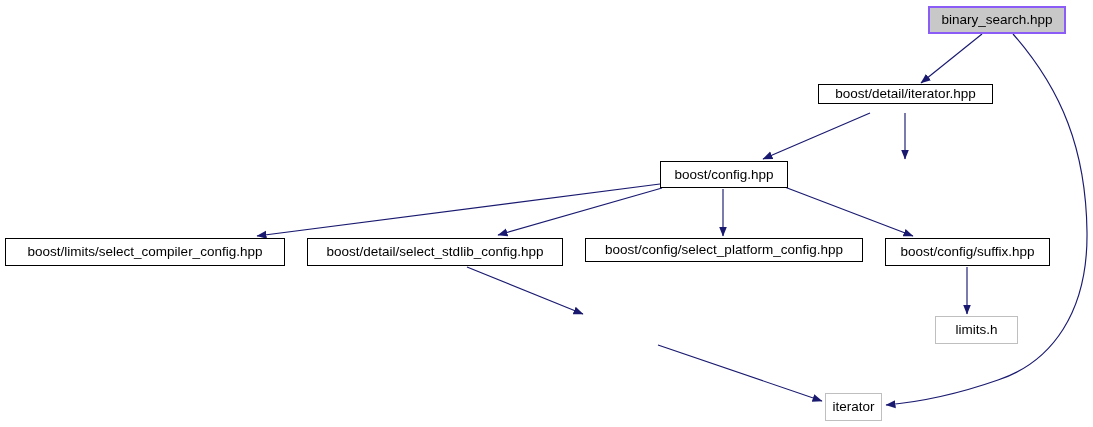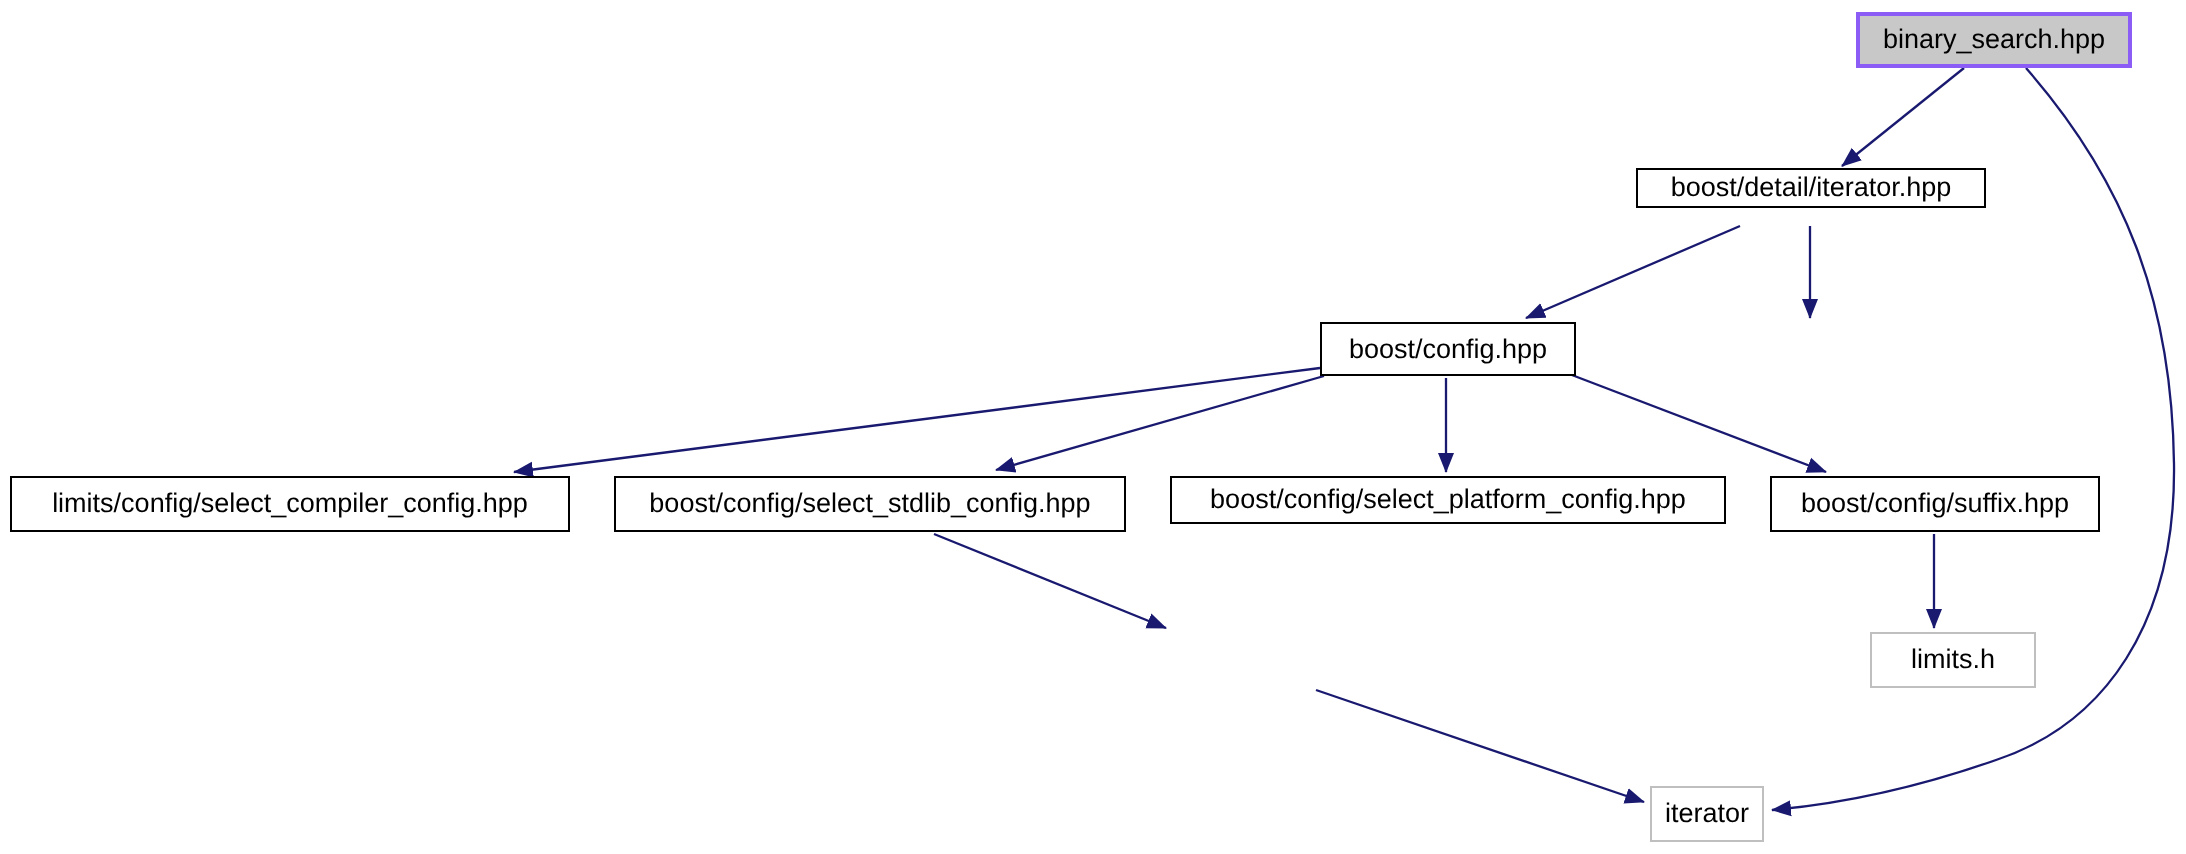--- a/index.html
+++ b/index.html
@@ -67,23 +67,23 @@
     <path class="edge" d="M658,345 L822,401" marker-end="url(#arrow)"></path>
   </svg>
 
   <div class="node current" style="left:928px; top:6px;  width:138px; height:28px;">binary_search.hpp</div>
 
   <div class="node" style="left:818px; top:84px; width:175px; height:20px;">boost/detail/iterator.hpp</div>
 
 
   <div class="node" style="left:660px; top:161px; width:128px; height:27px;text-align:center;">boost/config.hpp</div>
 
-  <div class="node" style="left:5px; top:238px; width:280px; height:28px;">limits/config/select_compiler_config.hpp</div>
+  <div class="node" style="left:5px; top:238px; width:280px; height:28px;">boost/limits/select_compiler_config.hpp</div>
 
-  <div class="node" style="left:307px; top:238px; width:256px; height:28px;">boost/config/select_stdlib_config.hpp</div>
+  <div class="node" style="left:307px; top:238px; width:256px; height:28px;">boost/detail/select_stdlib_config.hpp</div>
 
   <div class="node" style="left:585px; top:238px; width:278px; height:24px;">boost/config/select_platform_config.hpp</div>
 
   <div class="node" style="left:885px; top:238px; width:165px; height:28px;">boost/config/suffix.hpp</div>
 
 
   <div class="node external" style="left:935px; top:316px; width:83px; height:28px;">limits.h</div>
 
   <div class="node external" style="left:825px; top:393px; width:57px; height:28px;">iterator</div>
 

